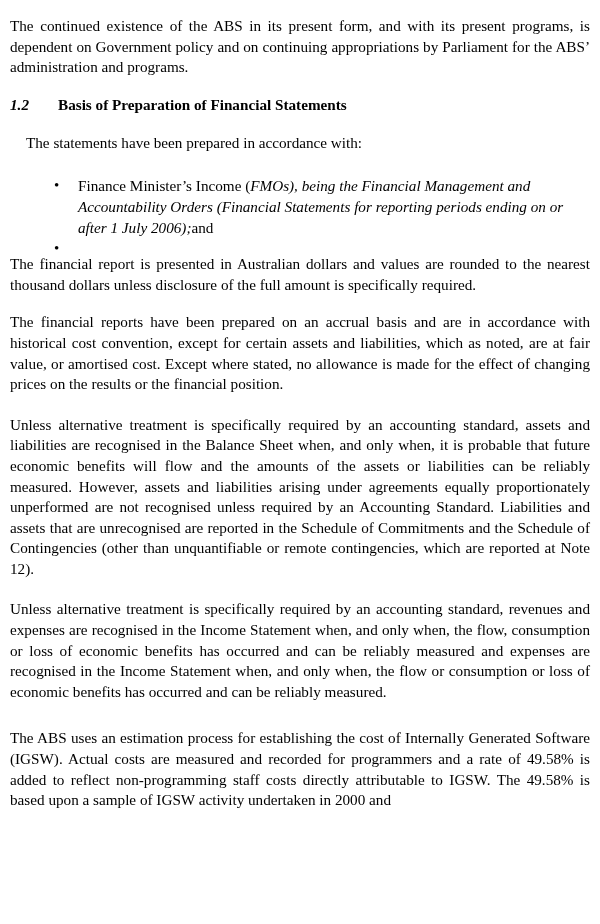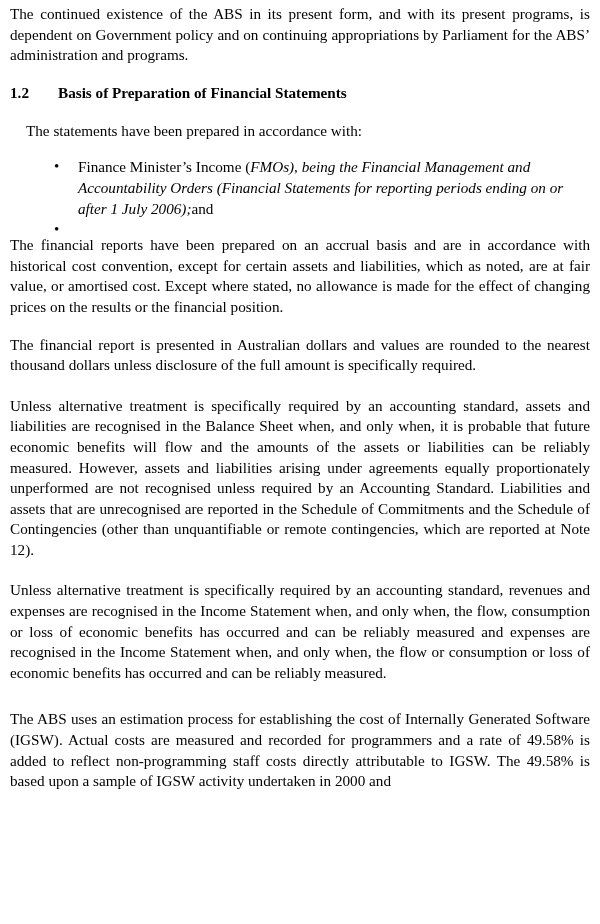--- a/index.html
+++ b/index.html
@@ -11,45 +11,46 @@
     width: 600px;
     height: 924px;
     font-family: "Liberation Serif", serif;
     color: #000000;
     overflow: hidden;
   }
   .page {
     width: 600px;
     height: 924px;
     box-sizing: border-box;
-    padding: 4px 10px 0 10px;
+    padding: 16px 10px 0 10px;
     position: relative;
   }
   p.body {
     font-size: 15.2px;
     line-height: 20.6px;
     text-align: justify;
     margin: 0 0 17px 0;
     text-justify: inter-word;
   }
   p.body.indent {
     text-indent: 16px;
   }
   p.tight {
-    margin-bottom: 16px;
+    margin-bottom: 23px;
   }
   h2.heading {
     font-size: 15.2px;
     font-weight: bold;
     margin: 0 0 15px 0;
     line-height: 20px;
   }
   h2.heading .num {
     display: inline-block;
     width: 48px;
+    font-style: italic;
   }
   .bullets {
     margin: 0 0 16px 0;
     padding: 0;
     list-style: none;
   }
   .bullets li {
     position: relative;
     font-size: 15.2px;
     line-height: 20.6px;
@@ -88,23 +89,23 @@
 
   <ul class="bullets">
     <li>
       <span class="dot">•</span><span>Finance Minister’s Income (</span><span class="ital">FMOs), being the Financial Management and Accountability Orders (Financial Statements for reporting periods ending on or after 1 July 2006);</span><span>and</span>
     </li>
     <li>
       <span class="dot">•</span>
     </li>
   </ul>
 
+  <p class="body">The financial report is presented in Australian dollars and values are rounded to the nearest thousand dollars unless disclosure of the full amount is specifically required.</p>
+
   <p class="body">The financial reports have been prepared on an accrual basis and are in accordance with historical cost convention, except for certain assets and liabilities, which as noted, are at fair value, or amortised cost.  Except where stated, no allowance is made for the effect of changing prices on the results or the financial position.</p>
-
-  <p class="body">The financial report is presented in Australian dollars and values are rounded to the nearest thousand dollars unless disclosure of the full amount is specifically required.</p>
 
   <div class="spacer-sm"></div>
 
   <p class="body">Unless alternative treatment is specifically required by an accounting standard, assets and liabilities are recognised in the Balance Sheet when, and only when, it is probable that future economic benefits will flow and the amounts of the assets or liabilities can be reliably measured.  However, assets and liabilities arising under agreements equally proportionately unperformed are not recognised unless required by an Accounting Standard.  Liabilities and assets that are unrecognised are reported in the Schedule of Commitments and the Schedule of Contingencies (other than unquantifiable or remote contingencies, which are reported at Note 12).</p>
 
   <div class="spacer-sm"></div>
 
   <p class="body">Unless alternative treatment is specifically required by an accounting standard, revenues and expenses are recognised in the Income Statement when, and only when, the flow, consumption or loss of economic benefits has occurred and can be reliably measured and expenses are recognised in the Income Statement when, and only when, the flow or consumption or loss of economic benefits has occurred and can be reliably measured.</p>
 
   <div class="spacer-md"></div>

